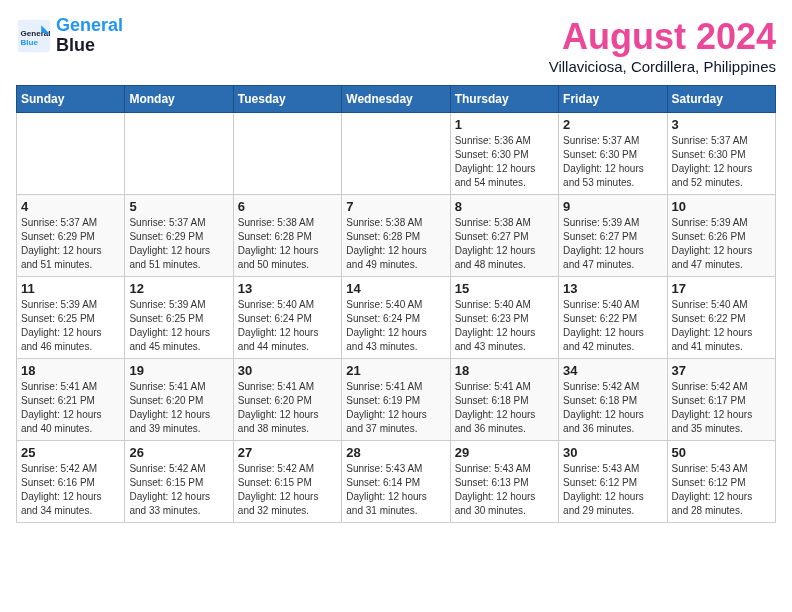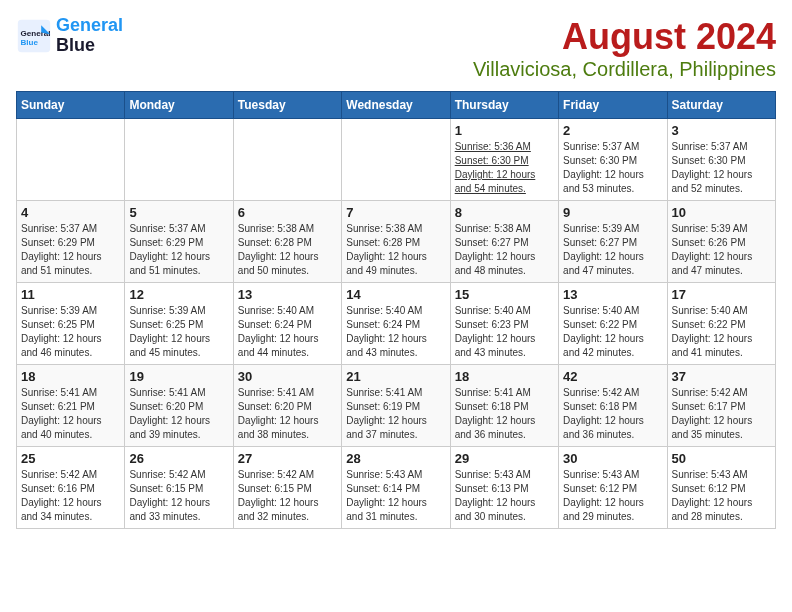--- a/index.html
+++ b/index.html
@@ -33,25 +33,25 @@
     .logo-icon {
       width: 36px;
       height: 36px;
     }
     .title-area {
       text-align: right;
     }
     .month-year {
       font-size: 36px;
       font-weight: bold;
-      color: #b91c1c;
+      color: #ec4899;
     }
     .location {
-      font-size: 20px;
-      color: #4d7c0f;
+      font-size: 15px;
+      color: #0f172a;
     }
     table {
       width: 100%;
       border-collapse: collapse;
       font-size: 11px;
     }
     thead tr th {
       background-color: #2b6cb0;
       color: #fff;
       padding: 6px 4px;
@@ -122,21 +122,21 @@
       </tr>
   </thead>
   <tbody id="calendar-body">
   <tr>
         <td class="empty-cell"></td>
         <td class="empty-cell"></td>
         <td class="empty-cell"></td>
         <td class="empty-cell"></td>
         <td>
           <div class="day-num">1</div>
-          <div class="day-info" style="white-space: pre-line; text-decoration: underline;">Sunrise: 5:36 AM
+          <div class="day-info" style="white-space: pre-line;">Sunrise: 5:36 AM
 Sunset: 6:30 PM
 Daylight: 12 hours
 and 54 minutes.</div>
         </td>
         <td>
           <div class="day-num">2</div>
           <div class="day-info" style="white-space: pre-line;">Sunrise: 5:37 AM
 Sunset: 6:30 PM
 Daylight: 12 hours
 and 53 minutes.</div>
@@ -281,21 +281,21 @@
 and 37 minutes.</div>
         </td>
         <td>
           <div class="day-num">18</div>
           <div class="day-info" style="white-space: pre-line;">Sunrise: 5:41 AM
 Sunset: 6:18 PM
 Daylight: 12 hours
 and 36 minutes.</div>
         </td>
         <td>
-          <div class="day-num">42</div>
+          <div class="day-num">34</div>
           <div class="day-info" style="white-space: pre-line;">Sunrise: 5:42 AM
 Sunset: 6:18 PM
 Daylight: 12 hours
 and 36 minutes.</div>
         </td>
         <td>
           <div class="day-num">37</div>
           <div class="day-info" style="white-space: pre-line;">Sunrise: 5:42 AM
 Sunset: 6:17 PM
 Daylight: 12 hours

